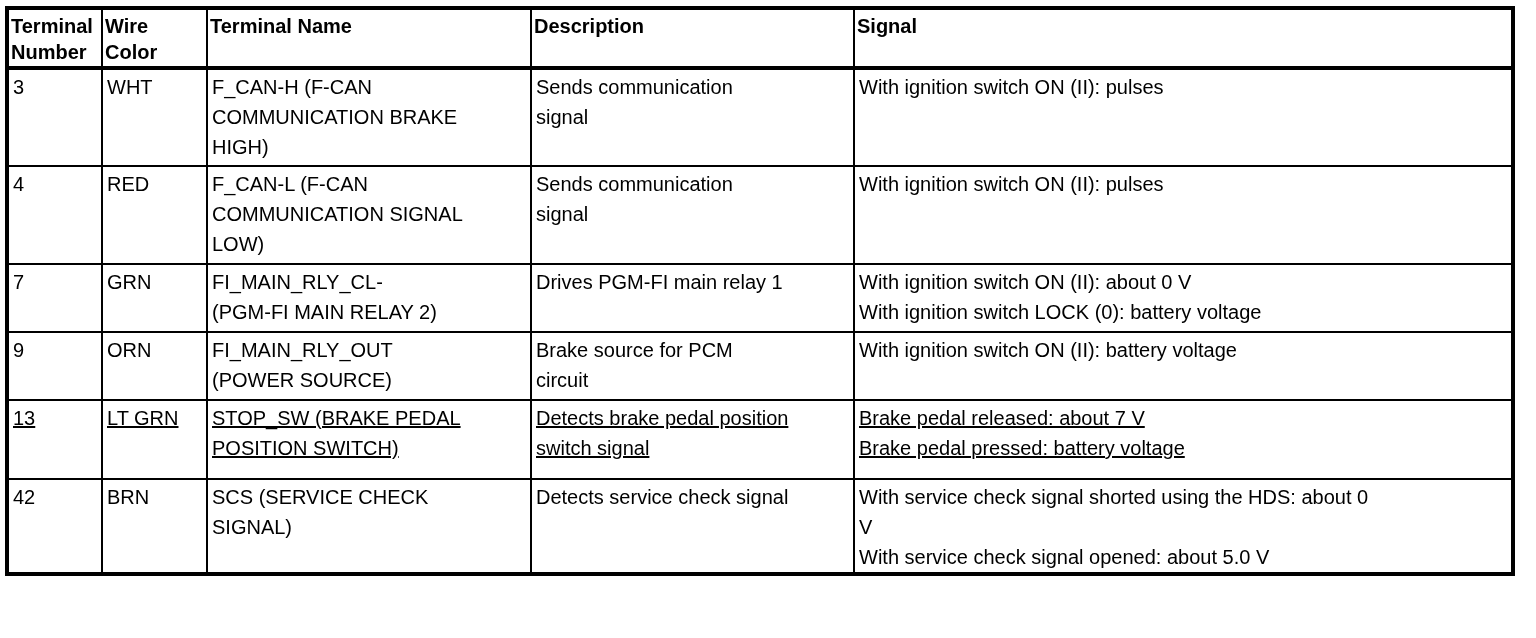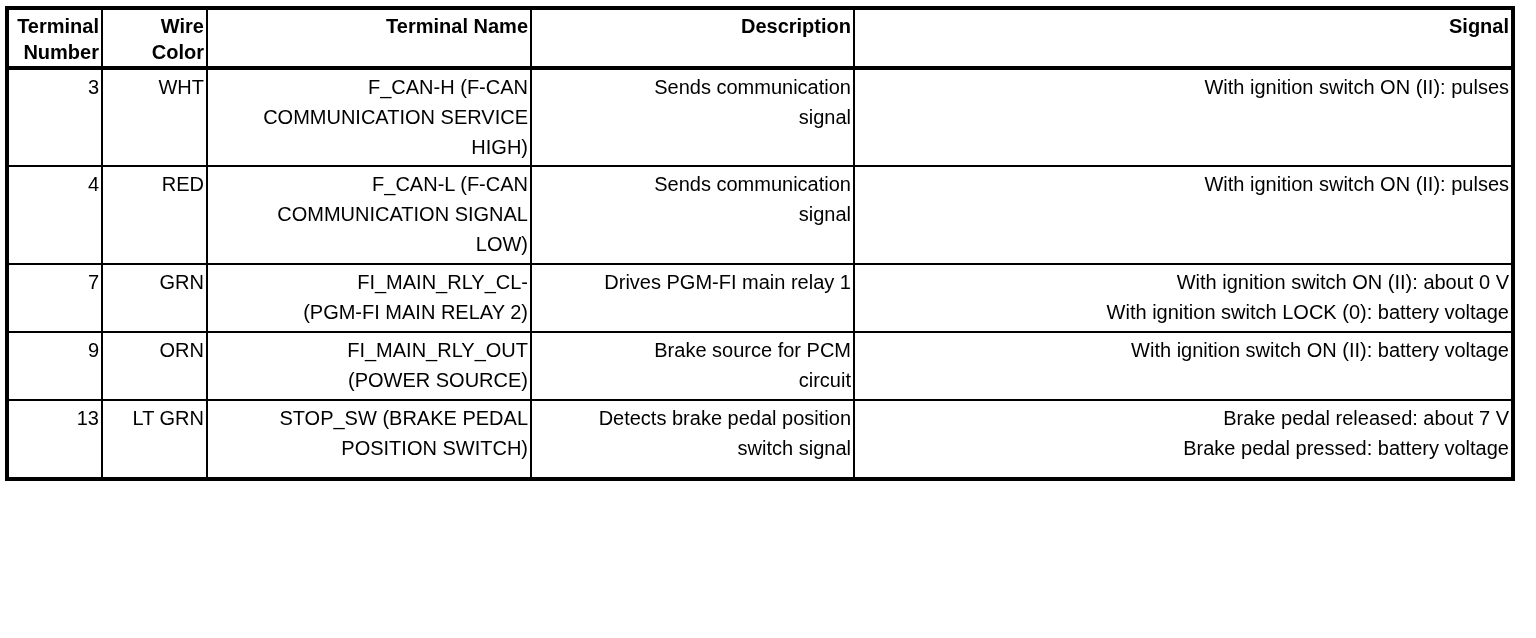--- a/index.html
+++ b/index.html
@@ -26,21 +26,21 @@
     border: 2px solid #000000;
   }
   table.terminal-table {
     border-width: 4px;
   }
   table.terminal-table thead th {
     border-bottom-width: 4px;
   }
   th, td {
     vertical-align: top;
-    text-align: right;
+    text-align: left;
     white-space: pre-line;
     overflow: hidden;
     box-sizing: border-box;
   }
   th {
     font-weight: bold;
     font-size: 20px;
     line-height: 26px;
     padding: 3px 2px 0 2px;
     height: 60px;
@@ -49,21 +49,21 @@
   td {
     font-weight: normal;
     font-size: 20px;
     line-height: 30px;
     padding: 2px 2px 0 4px;
   }
   tbody tr:nth-child(1) { height: 98px; }
   tbody tr:nth-child(2) { height: 98px; }
   tbody tr:nth-child(3) { height: 68px; }
   tbody tr:nth-child(4) { height: 68px; }
-  tbody tr:nth-child(5) { height: 79px; }
+  tbody tr:nth-child(5) { height: 79px; text-decoration: underline; }
   tbody tr:nth-child(6) { height: 68px; }
   tbody tr:nth-child(7) { height: 95px; }
 </style>
 </head>
 <body>
 
 <div class="page">
   <table class="terminal-table">
     <colgroup>
       <col style="width:95px">
@@ -81,21 +81,21 @@
         <th class="center">Terminal Name</th>
         <th class="center">Description</th>
         <th class="center">Signal</th>
       </tr>
     </thead>
     <tbody>
       <tr>
         <td>3</td>
         <td>WHT</td>
         <td>F_CAN-H (F-CAN
-COMMUNICATION SERVICE
+COMMUNICATION BRAKE
 HIGH)</td>
         <td>Sends communication
 signal</td>
         <td>With ignition switch ON (II): pulses</td>
       </tr>
       <tr>
         <td>4</td>
         <td>RED</td>
         <td>F_CAN-L (F-CAN
 COMMUNICATION SIGNAL
@@ -125,15 +125,25 @@
       <tr>
         <td>13</td>
         <td>LT GRN</td>
         <td>STOP_SW (BRAKE PEDAL
 POSITION SWITCH)</td>
         <td>Detects brake pedal position
 switch signal</td>
         <td>Brake pedal released: about 7 V
 Brake pedal pressed: battery voltage</td>
       </tr>
+      <tr>
+        <td>42</td>
+        <td>BRN</td>
+        <td>SCS (SERVICE CHECK
+SIGNAL)</td>
+        <td>Detects service check signal</td>
+        <td>With service check signal shorted using the HDS: about 0
+V
+With service check signal opened: about 5.0 V</td>
+      </tr>
     </tbody>
   </table>
 </div>
 
 </body></html>

